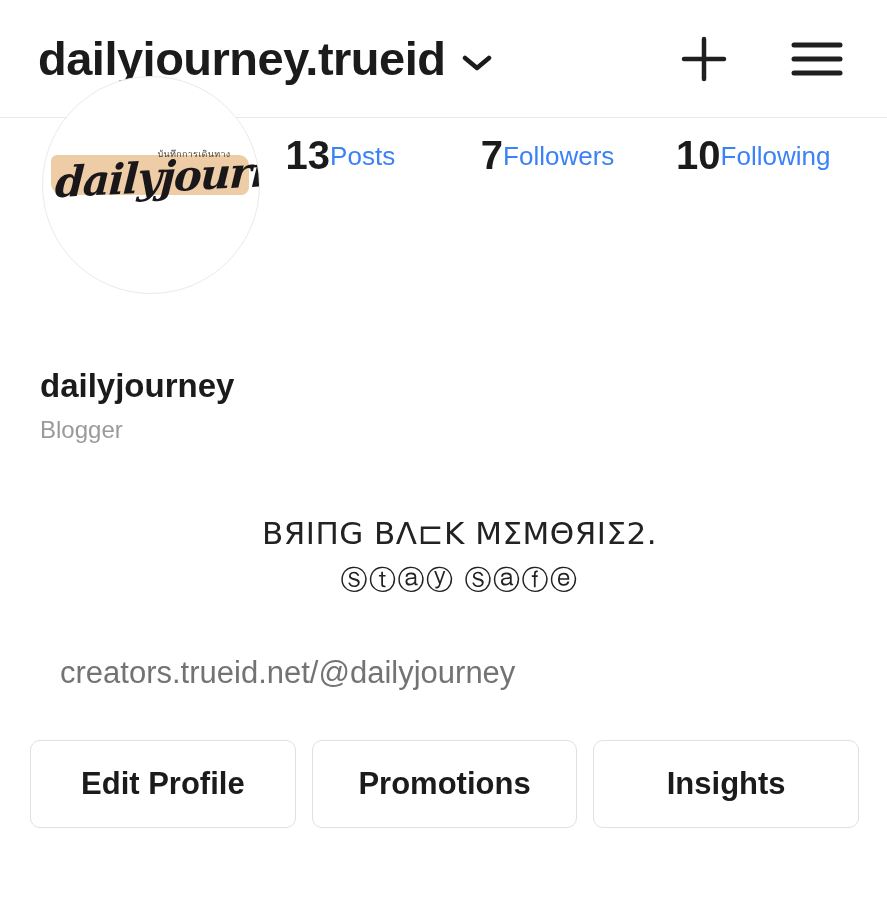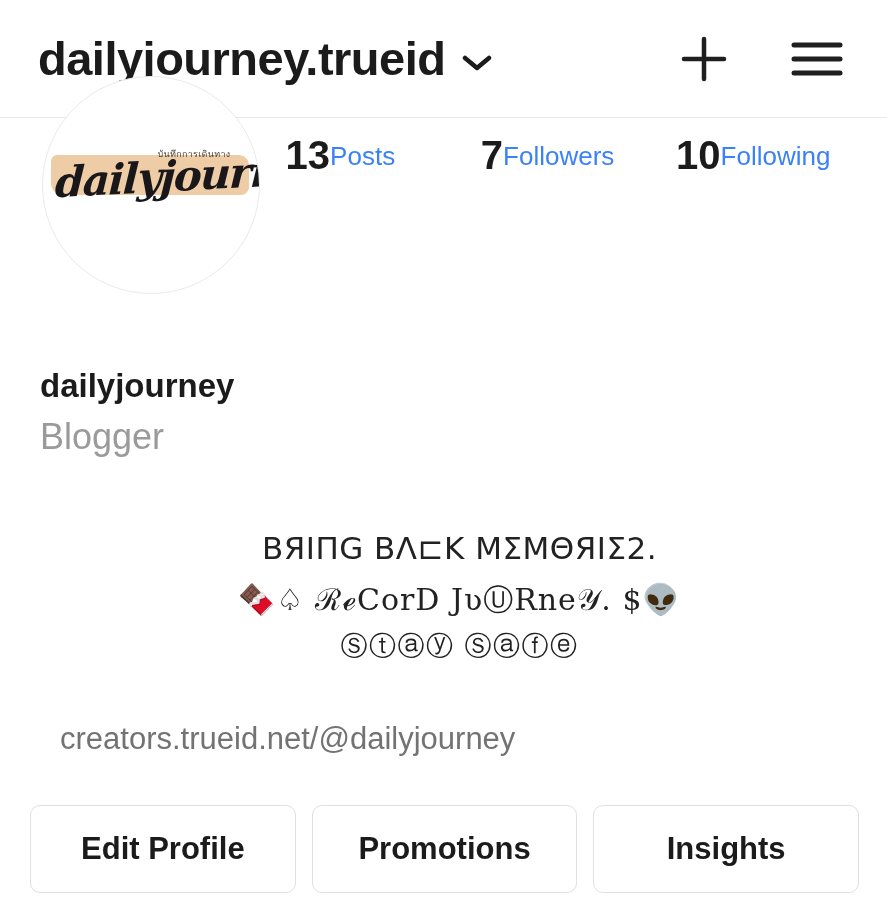--- a/index.html
+++ b/index.html
@@ -168,21 +168,21 @@
   }
 
   .display-name {
     font-size: 33px;
     font-weight: 700;
     color: #1b1b1b;
     line-height: 1.2;
   }
 
   .category {
-    font-size: 36px;
+    font-size: 24px;
     font-weight: 400;
     color: #9a9a9a;
     line-height: 1.3;
     margin-top: 8px;
   }
 
   
   .bio {
     padding: 68px 30px 0 30px;
     text-align: center;
@@ -313,21 +313,20 @@
     </div>
   </div>
 
   <div class="identity">
     <div class="display-name">dailyjourney</div>
     <div class="category">Blogger</div>
   </div>
 
   <div class="bio">
     <div class="bio-line bio-line-1">ΒЯIΠG ΒΛ⊏K ΜΣΜΘЯIΣ2.</div>
-    <div class="bio-line bio-line-2">🍫♤ ℛℯCorD JʋⓊRne𝒴. $👽</div>
     <div class="bio-line bio-line-3">Ⓢⓣⓐⓨ Ⓢⓐⓕⓔ</div>
   </div>
 
   <div class="bio-link-wrap">
     <a class="bio-link" href="#">creators.trueid.net/@dailyjourney</a>
   </div>
 
   <div class="actions">
     <button class="action-btn">Edit Profile</button>
     <button class="action-btn">Promotions</button>

